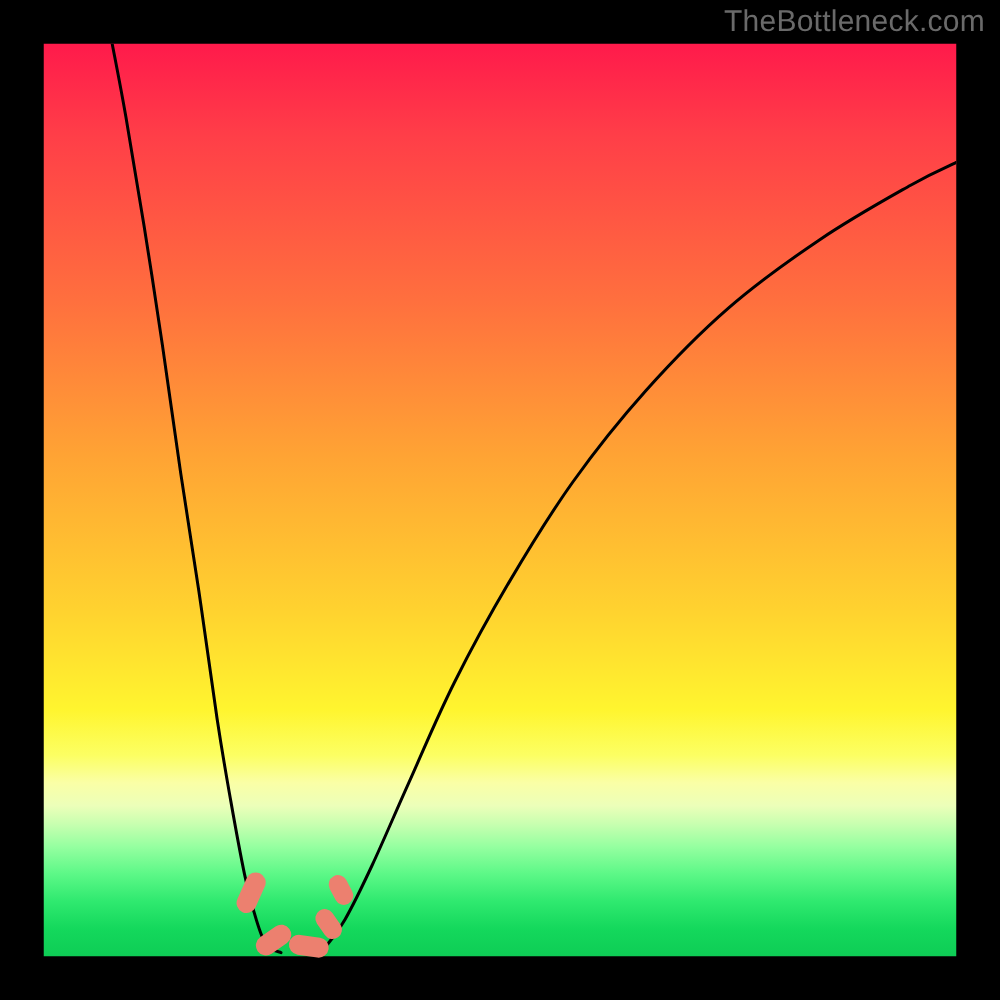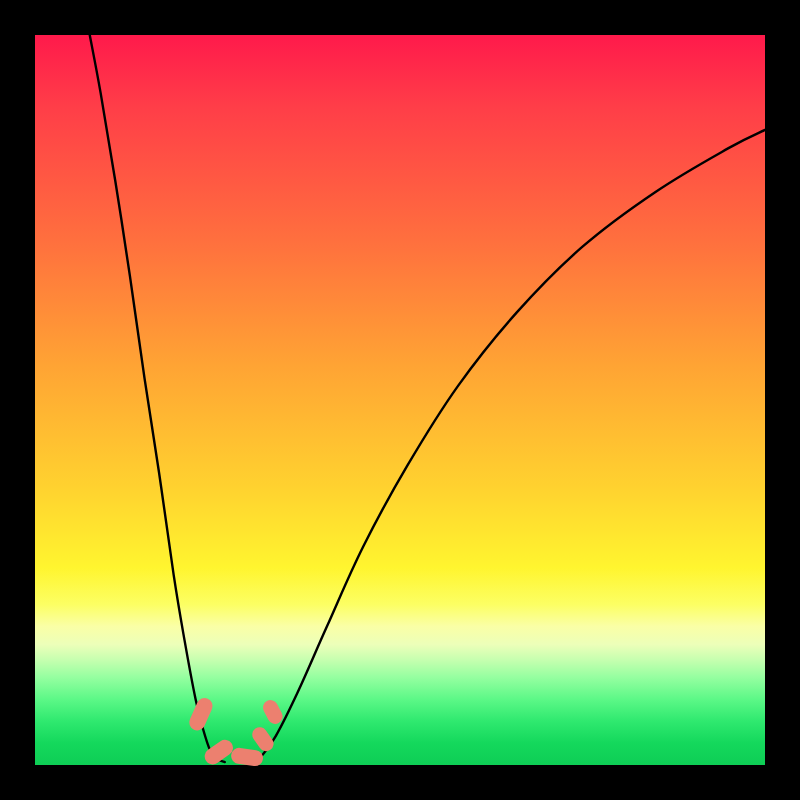--- a/index.html
+++ b/index.html
@@ -66,20 +66,21 @@
     position: absolute;
     background: #ec806f;
     border-radius: 9px;
     transform: translate(-50%, -50%);
   }
 </style>
 </head>
 <body>
 
 <div class="frame">
+  <div class="watermark">TheBottleneck.com</div>
 
   <div class="plot">
     <svg class="curve" viewBox="0 0 730 730" preserveAspectRatio="none">
       <path id="curve-left" fill="none" stroke="#000" stroke-width="2.4" stroke-linecap="round" d="M 54.75 0 C 56.721000000000004 10.511999999999995, 61.101000000000006 32.119999999999976, 65.7 58.39999999999998 C 70.299 84.67999999999998, 75.044 113.15, 80.3 146 C 85.556 178.85, 89.644 205.42199999999997, 94.9 240.89999999999998 C 100.156 276.378, 104.244 307.62199999999996, 109.5 343.09999999999997 C 114.756 378.578, 118.84400000000001 402.522, 124.10000000000001 438 C 129.356 473.478, 134.101 509.97800000000007, 138.7 540.2 C 143.29899999999998 570.422, 145.70799999999997 583.562, 149.64999999999998 605.9 C 153.59199999999998 628.2379999999999, 157.315 648.5319999999999, 160.6 664.3 C 163.885 680.068, 165.27200000000002 684.302, 167.9 693.5 C 170.528 702.698, 172.572 709.8812, 175.2 715.4 C 177.82799999999997 720.9187999999999, 179.87199999999999 722.0576, 182.5 724.16 C 185.12800000000001 726.2624, 188.48600000000002 726.5544, 189.8 727.08"></path>
       <path id="curve-right" fill="none" stroke="#000" stroke-width="2.4" stroke-linecap="round" d="M 219 727.08 C 220.314 726.0288, 222.358 725.9704, 226.3 721.24 C 230.24200000000002 716.5096, 234.33 712.3632, 240.9 700.8 C 247.47 689.2367999999999, 253.602 676.71, 262.8 657 C 271.998 637.29, 280.174 617.5799999999999, 292 591.3 C 303.826 565.02, 314.046 539.908, 328.5 511 C 342.954 482.09200000000004, 355.218 459.60800000000006, 372.3 430.70000000000005 C 389.382 401.79200000000003, 403.69 377.99399999999997, 423.4 350.4 C 443.10999999999996 322.806, 459.462 302.366, 481.8 277.4 C 504.13800000000003 252.434, 522.534 233.38100000000006, 547.5 211.70000000000005 C 572.466 190.01900000000003, 594.22 174.68899999999994, 620.5 156.94999999999993 C 646.78 139.21099999999993, 673.79 124.31899999999997, 693.5 113.14999999999998 C 713.21 101.98099999999998, 723.43 98.18499999999997, 730 94.89999999999998"></path>
     </svg>
     <div id="markers">
         <div class="marker" style="left: 166.44px; top: 678.9px; width: 16.06px; height: 33.58px; transform: translate(-50%, -50%) rotate(24deg);"></div>
         <div class="marker" style="left: 183.96px; top: 716.86px; width: 16.06px; height: 30.66px; transform: translate(-50%, -50%) rotate(55deg);"></div>
         <div class="marker" style="left: 211.7px; top: 721.97px; width: 16.06px; height: 32.12px; transform: translate(-50%, -50%) rotate(98deg);"></div>

